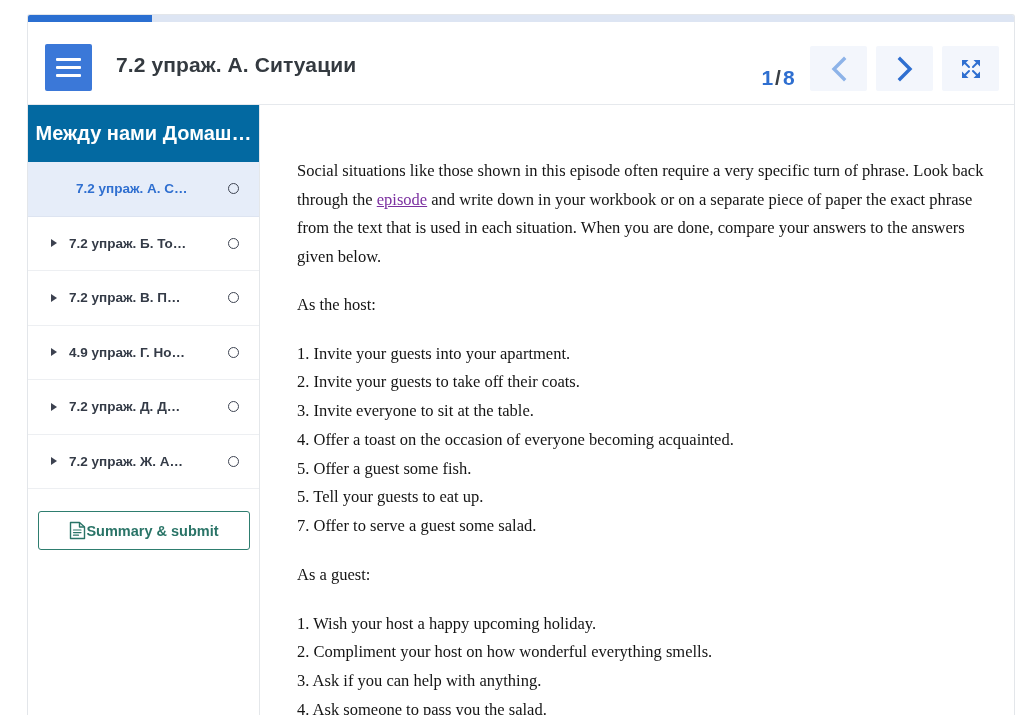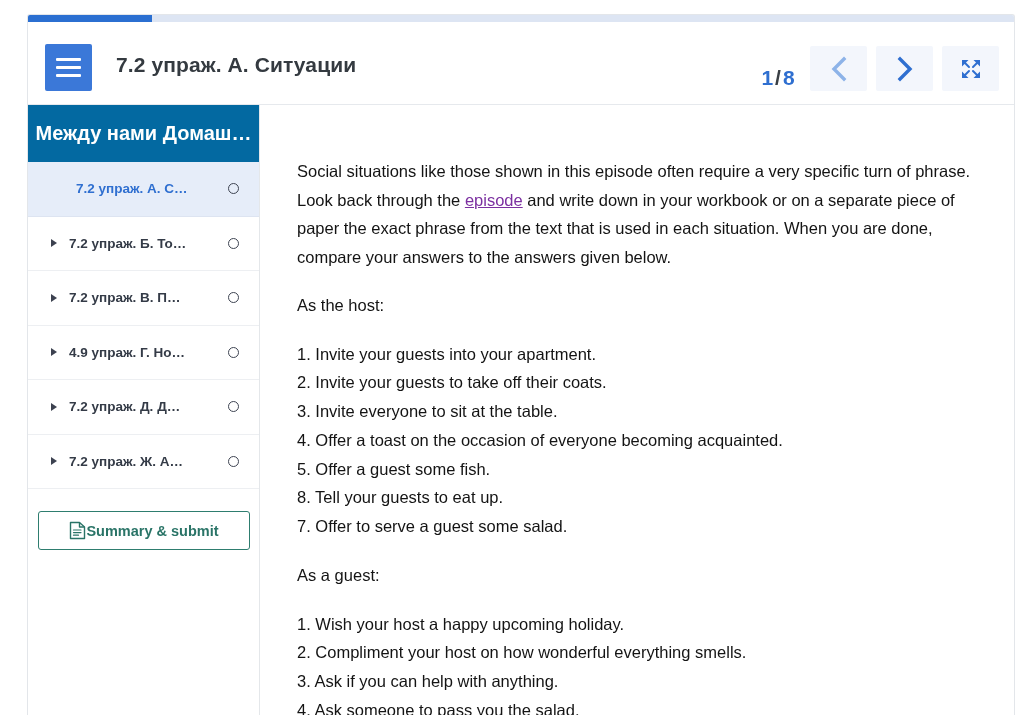--- a/index.html
+++ b/index.html
@@ -223,20 +223,21 @@
   
   .content {
     position: absolute;
     left: 233px;
     top: 0;
     width: 755px;
     height: 611px;
     background: #ffffff;
     padding: 52px 16px 0 36px;
     overflow: hidden;
+    font-family: Liberation Serif, serif;
   }
   .para {
     font-size: 16.5px;
     line-height: 28.5px;
     color: #141414;
     max-width: 712px;
     margin-bottom: 20px;
   }
   .para a {
     color: #7b2fa0;
@@ -373,21 +374,21 @@
           <span>Social situations like those shown in this episode often require a very specific turn of phrase. Look back through the </span><a href="#">episode</a><span> and write down in your workbook or on a separate piece of paper the exact phrase from the text that is used in each situation. When you are done, compare your answers to the answers given below.</span>
         </p>
 
         <div class="section-head">As the host:</div>
         <ul class="olist" id="host-list">
             <li>1. Invite your guests into your apartment.</li>
             <li>2. Invite your guests to take off their coats.</li>
             <li>3. Invite everyone to sit at the table.</li>
             <li>4. Offer a toast on the occasion of everyone becoming acquainted.</li>
             <li>5. Offer a guest some fish.</li>
-            <li>8. Tell your guests to eat up.</li>
+            <li>5. Tell your guests to eat up.</li>
             <li>7. Offer to serve a guest some salad.</li>
           </ul>
 
         <div class="section-head">As a guest:</div>
         <ul class="olist" id="guest-list">
             <li>1. Wish your host a happy upcoming holiday.</li>
             <li>2. Compliment your host on how wonderful everything smells.</li>
             <li>3. Ask if you can help with anything.</li>
             <li>4. Ask someone to pass you the salad.</li>
           </ul>

